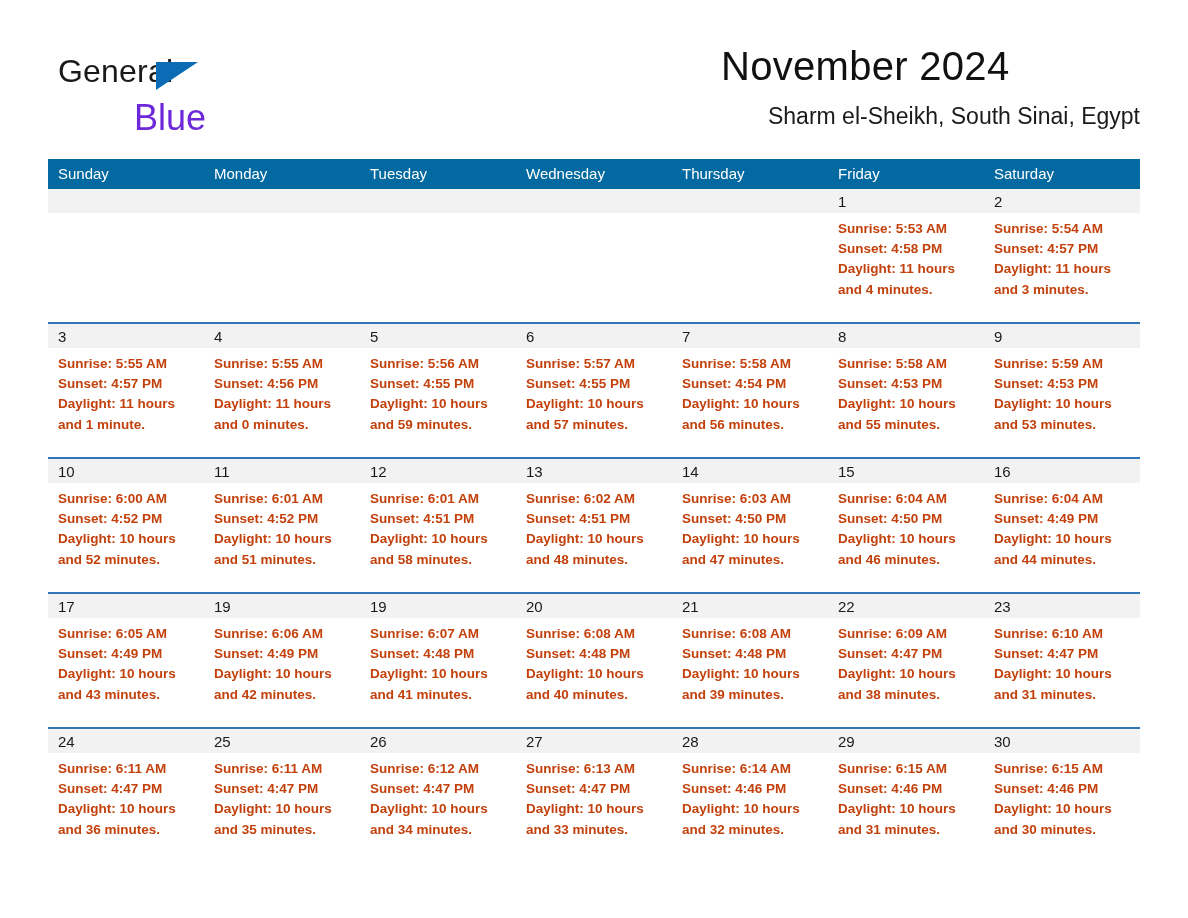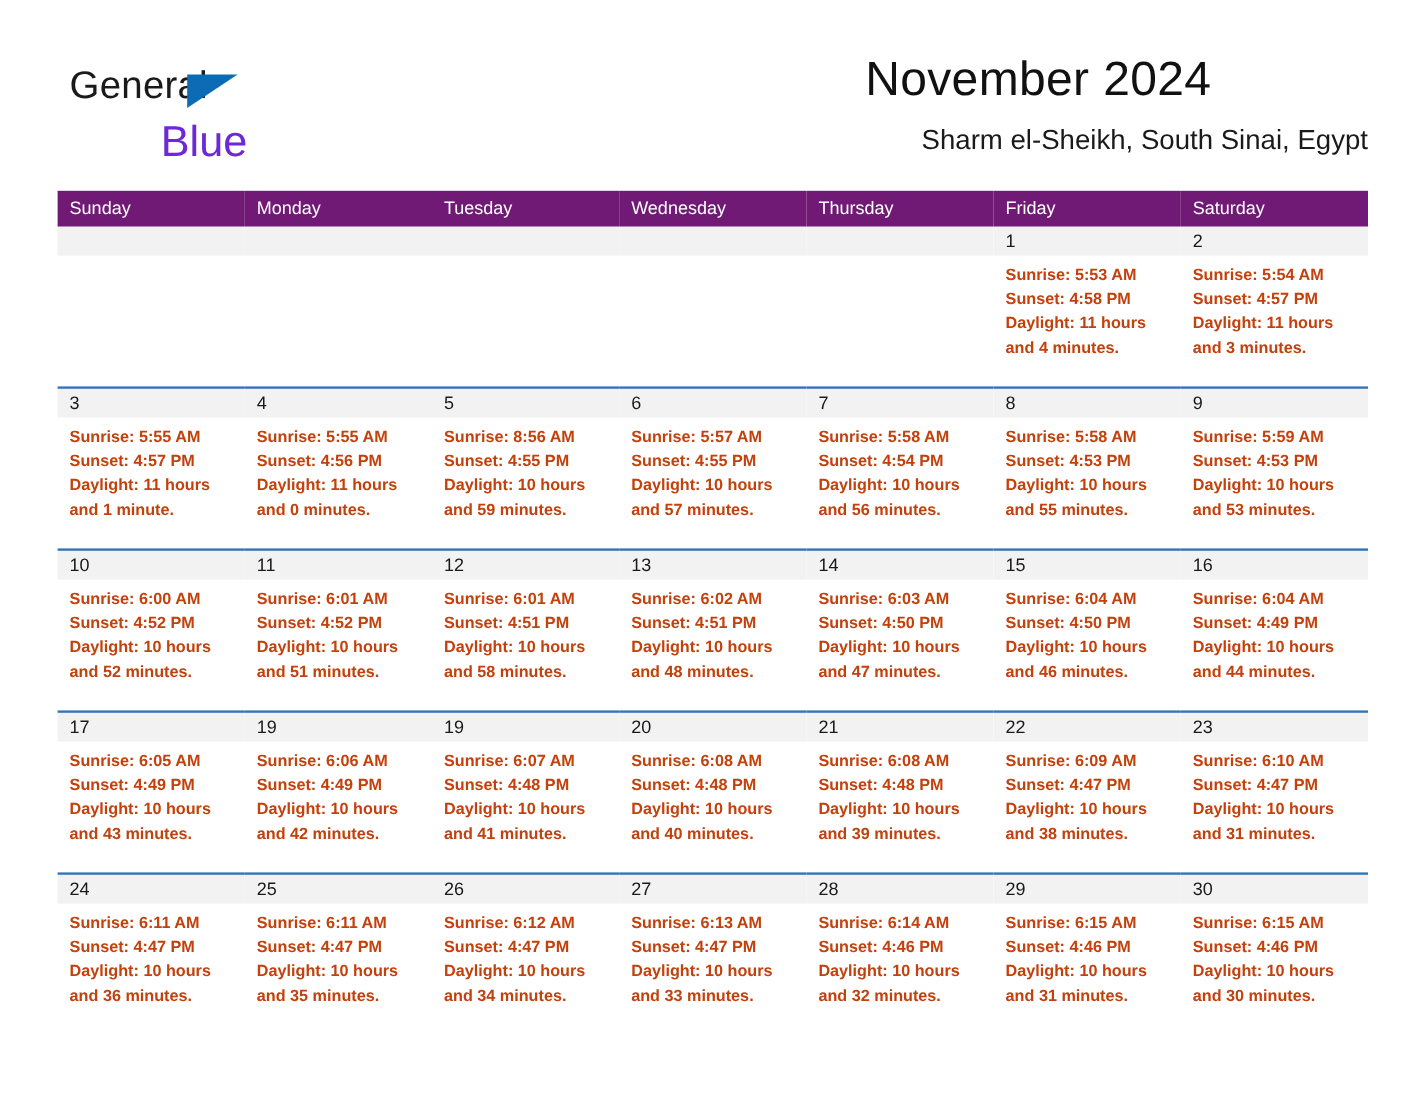--- a/index.html
+++ b/index.html
@@ -96,21 +96,21 @@
     position: absolute;
     left: 48px;
     top: 159px;
     width: 1092px;
     border-collapse: collapse;
     table-layout: fixed;
   }
   .calendar col { width: 156px; }
 
   thead th {
-    background: #701a75;
+    background: #0369a1;
     color: #ffffff;
     font-size: 15px;
     font-weight: 400;
     text-align: left;
     padding: 6px 0 7px 10px;
     height: 17px;
     vertical-align: middle;
     border: none;
   }
 
@@ -242,21 +242,21 @@
             <div class="cell-body">
               <div>Sunrise: 5:55 AM</div>
               <div>Sunset: 4:56 PM</div>
               <div>Daylight: 11 hours</div>
               <div>and 0 minutes.</div>
             </div>
           </td>
           <td>
             <div class="daynum-band">5</div>
             <div class="cell-body">
-              <div>Sunrise: 8:56 AM</div>
+              <div>Sunrise: 5:56 AM</div>
               <div>Sunset: 4:55 PM</div>
               <div>Daylight: 10 hours</div>
               <div>and 59 minutes.</div>
             </div>
           </td>
           <td>
             <div class="daynum-band">6</div>
             <div class="cell-body">
               <div>Sunrise: 5:57 AM</div>
               <div>Sunset: 4:55 PM</div>

